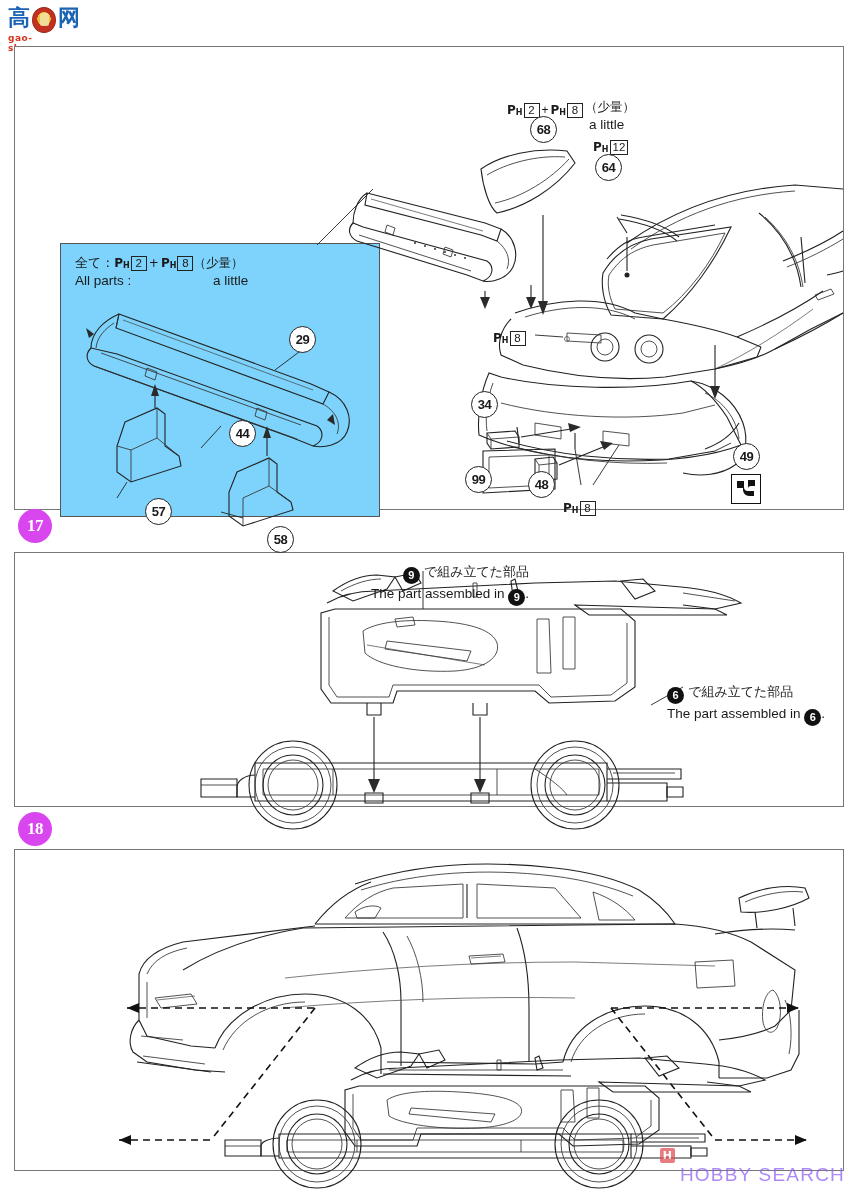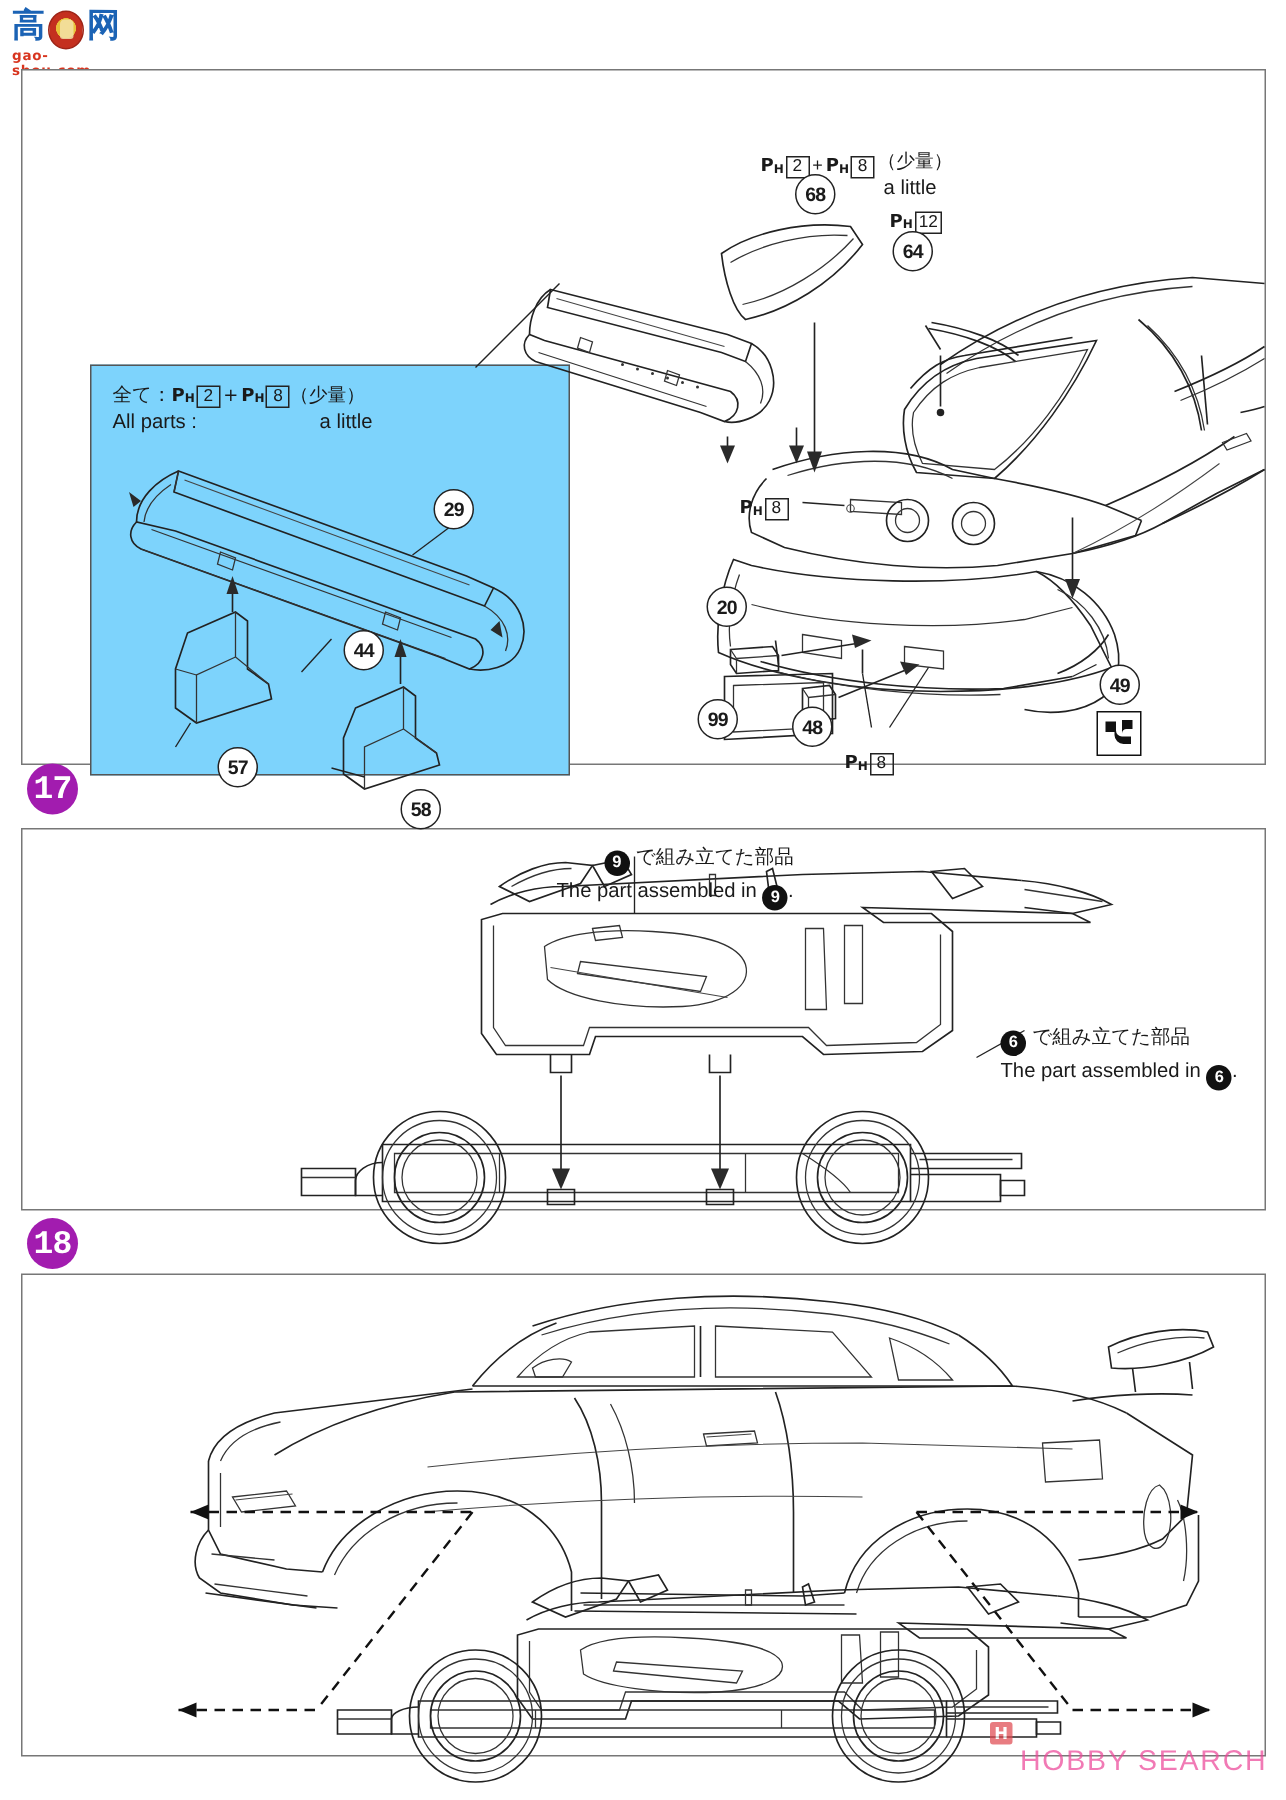--- a/index.html
+++ b/index.html
@@ -33,35 +33,35 @@
   .wm-bottom{
     position:absolute;right:12px;bottom:14px;display:flex;align-items:center;gap:5px;
     opacity:.72;
   }
   .wm-bottom .mark{
     width:15px;height:15px;background:#e04a52;color:#fff;border-radius:2px;
     font-size:11px;font-weight:700;display:flex;align-items:center;justify-content:center;
     font-family:"DejaVu Sans",sans-serif;
   }
   .wm-bottom .txt{
-    font-size:19px;letter-spacing:1.2px;color:#ec4899;font-weight:400;
+    font-size:19px;letter-spacing:1.2px;color:#8b5cf6;font-weight:400;
     font-family:"Liberation Sans",sans-serif;
     margin-top:40px;
   }
 
   
   .panel{position:absolute;border:1.3px solid #777;background:#fff;}
   #panel-17{left:14px;top:46px;width:828px;height:462px;}
   #panel-18{left:14px;top:552px;width:828px;height:253px;}
   #panel-19{left:14px;top:849px;width:828px;height:320px;}
 
   .step-badge{
     position:absolute;width:34px;height:34px;border-radius:50%;
-    background:#a21caf;color:#fff;display:flex;align-items:center;justify-content:center;
-    font-size:22px;font-weight:700;font-family:Liberation Mono, monospace;
+    background:#d946ef;color:#fff;display:flex;align-items:center;justify-content:center;
+    font-size:17px;font-weight:700;font-family:Liberation Serif, serif;
     letter-spacing:-.5px;
   }
   #badge-17{left:18px;top:509px;}
   #badge-18{left:18px;top:812px;}
 
   
   .note{position:absolute;font-size:13.5px;line-height:16.5px;white-space:nowrap;}
 
   
   .ph{display:inline-flex;align-items:baseline;gap:0px;vertical-align:baseline;}
@@ -379,21 +379,21 @@
     <div class="note" style="left:548px;top:453px;">
       <span class="ph">
           <span class="p">P</span>
           <span class="h">H</span>
           <span class="num">8</span>
         </span>
     </div>
 
     <div class="pnum" style="left:515px;top:69px;">68</div>
     <div class="pnum" style="left:580px;top:107px;">64</div>
-    <div class="pnum" style="left:456px;top:344px;">20</div>
+    <div class="pnum" style="left:456px;top:344px;">34</div>
     <div class="pnum" style="left:450px;top:419px;">99</div>
     <div class="pnum" style="left:513px;top:424px;">48</div>
     <div class="pnum" style="left:718px;top:396px;">49</div>
 
     <div class="cut-icon" style="left:716px;top:427px;">
       <svg width="22" height="22" viewBox="0 0 22 22">
         <path fill="#111" d="M2 3 h7 v6 a4 4 0 0 0 4 4 h6 v5 h-5 a6 6 0 0 1 -6 -6 v-2 h-6 z"></path>
         <path fill="#111" d="M13 2 h7 v6 h-4 a3 3 0 0 0 -3 3 z"></path>
       </svg>
     </div>

